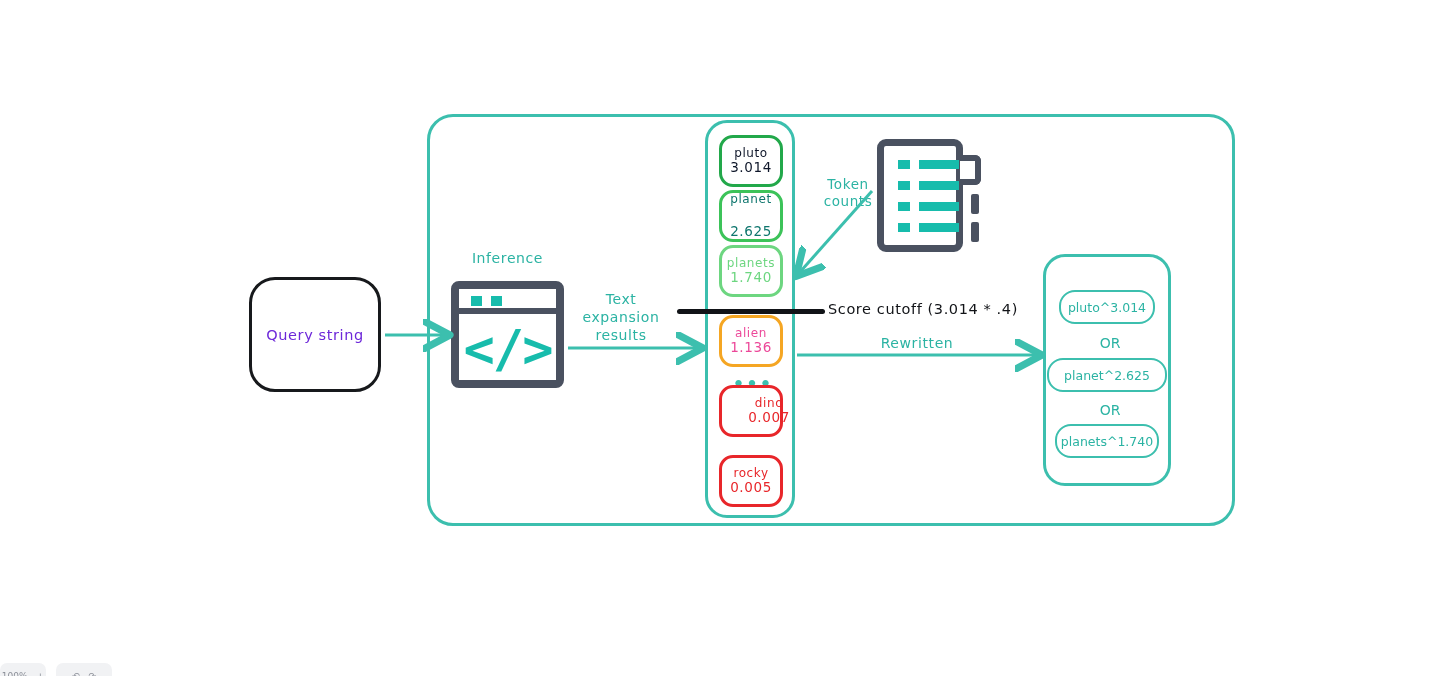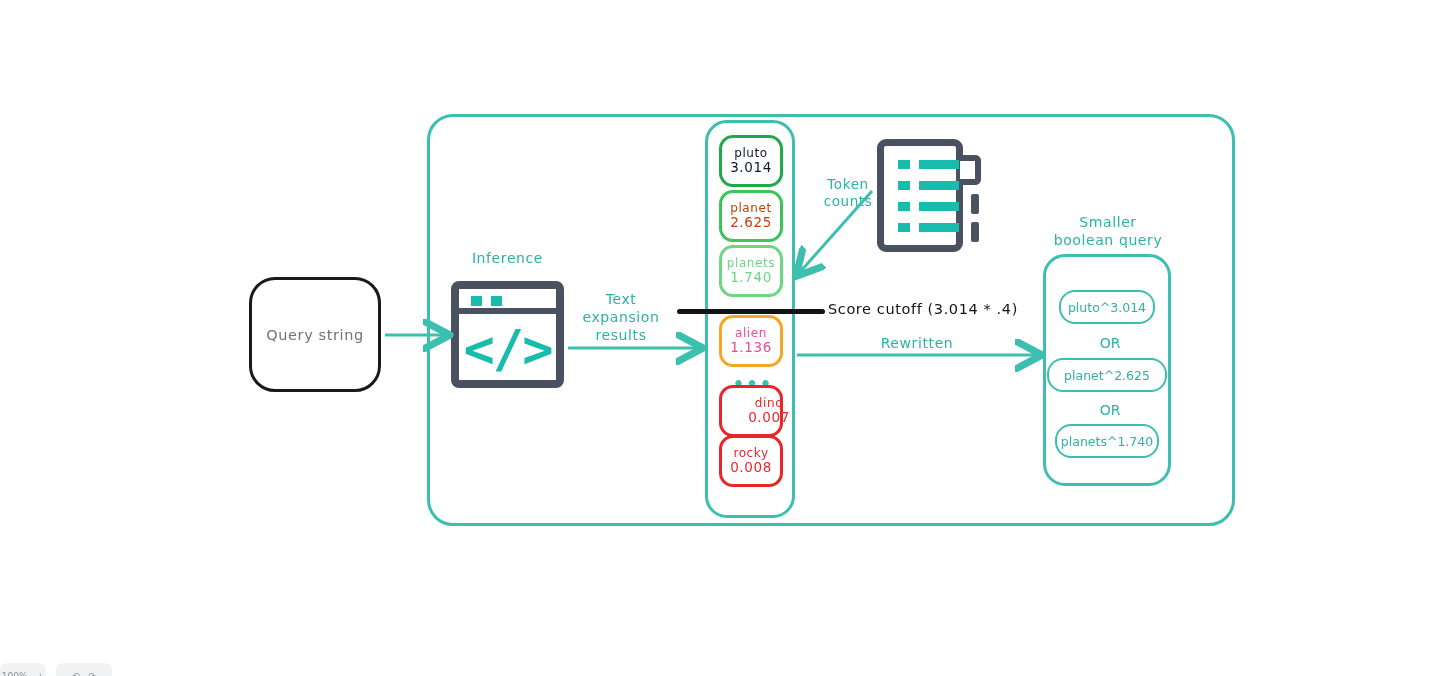--- a/index.html
+++ b/index.html
@@ -24,21 +24,21 @@
   }
 
   
   .query-box{
     position:absolute;left:249px;top:277px;width:132px;height:115px;
     border:3.5px solid #17191c;border-radius:26px;box-sizing:border-box;
     display:flex;align-items:center;justify-content:center;
     background:#fff;
   }
   .query-box span{
-    font-size:14.5px;color:#737373;
+    font-size:14.5px;color:#6d28d9;
   }
 
   
   .code-icon{
     position:absolute;left:451px;top:281px;width:113px;height:107px;
   }
   .code-frame{
     position:absolute;inset:0;border:8px solid #4a5160;border-radius:8px;
     box-sizing:border-box;background:#fff;
   }
@@ -179,40 +179,40 @@
     <div>Text</div>
     <div>expansion</div>
     <div>results</div>
   </div>
 
   <div class="token-col">
     <div class="tok" id="tok0" style="top: 12px; border: 3px solid rgb(34, 168, 74); color: #0f172a;">
       <div class="t-term hand">pluto</div>
       <div class="t-score hand">3.014</div>
     </div>
-    <div class="tok" id="tok1" style="top: 67px; border: 3px solid rgb(60, 195, 89); color: #c2410c;">
+    <div class="tok" id="tok1" style="top: 67px; border: 3px solid rgb(60, 195, 89); color: #0f766e; justify-content: space-between;">
       <div class="t-term hand">planet</div>
       <div class="t-score hand">2.625</div>
     </div>
     <div class="tok" id="tok2" style="top: 122px; border: 3px solid rgb(109, 214, 128); color: rgb(109, 214, 128);">
       <div class="t-term hand">planets</div>
       <div class="t-score hand">1.740</div>
     </div>
     <div class="tok" id="tok3" style="top: 192px; border: 3px solid rgb(245, 166, 35); color: #ec4899;">
       <div class="t-term hand">alien</div>
       <div class="t-score hand">1.136</div>
     </div>
     <div class="ellipsis" id="tok-ellipsis" style="top: 250px;">•••</div>
     <div class="tok" id="tok4" style="top: 262px; border: 3px solid rgb(232, 38, 42); color: rgb(232, 38, 42); padding-left: 36px;">
       <div class="t-term hand">dino</div>
       <div class="t-score hand">0.007</div>
     </div>
-    <div class="tok" id="tok5" style="top: 312px; border: 3px solid rgb(232, 38, 42); color: rgb(232, 38, 42); text-align: center;">
+    <div class="tok" id="tok5" style="top: 332px; border: 3px solid rgb(232, 38, 42); color: rgb(232, 38, 42); text-align: center;">
       <div class="t-term hand">rocky</div>
-      <div class="t-score hand">0.008</div>
+      <div class="t-score hand">0.005</div>
     </div>
   </div>
 
   <div class="cutoff-line"></div>
   <div class="cutoff-label hand">Score cutoff (3.014 * .4)</div>
 
   <div class="label-token-counts hand">
     <div>Token</div>
     <div>counts</div>
   </div>
@@ -235,24 +235,20 @@
         <div class="nb-bar"></div>
       </div>
     </div>
     <div class="nb-tab"></div>
     <div class="nb-dash" style="top:55px"></div>
     <div class="nb-dash" style="top:83px"></div>
   </div>
 
   <div class="label-rewritten hand">Rewritten</div>
 
-  <div class="label-smaller hand">
-    <div>Smaller</div>
-    <div>boolean query</div>
-  </div>
   <div class="bool-panel">
     <div class="bool-term" id="bt0" style="top: 33px; width: 96px;">pluto^3.014</div>
     <div class="bool-or" style="top:78px">OR</div>
     <div class="bool-term" id="bt1" style="top: 101px; width: 120px;">planet^2.625</div>
     <div class="bool-or" style="top:145px">OR</div>
     <div class="bool-term" id="bt2" style="top: 167px; width: 104px;">planets^1.740</div>
   </div>
 
   <svg class="arrows">
     <defs>

